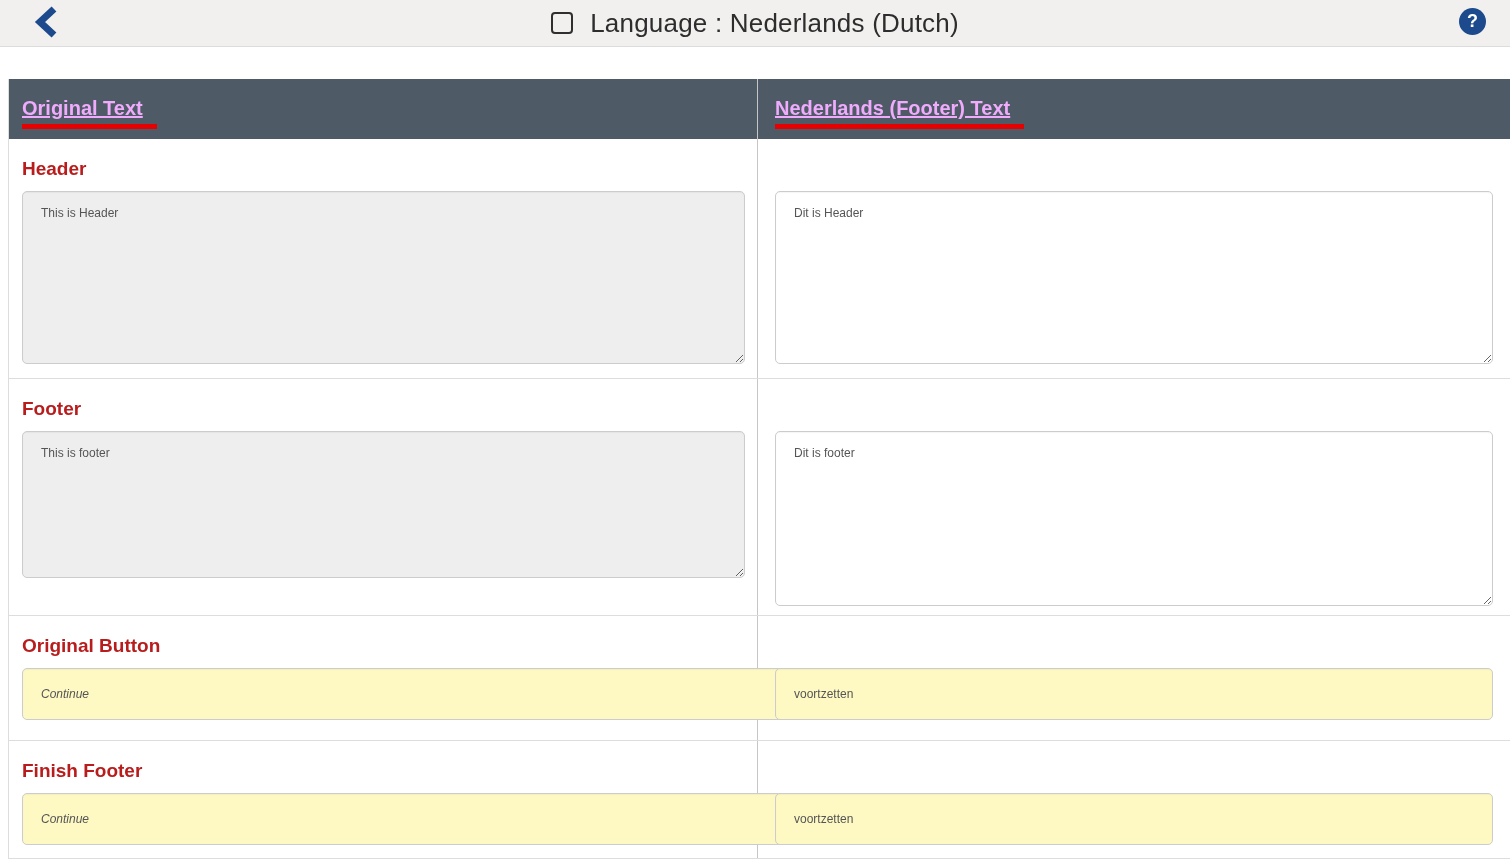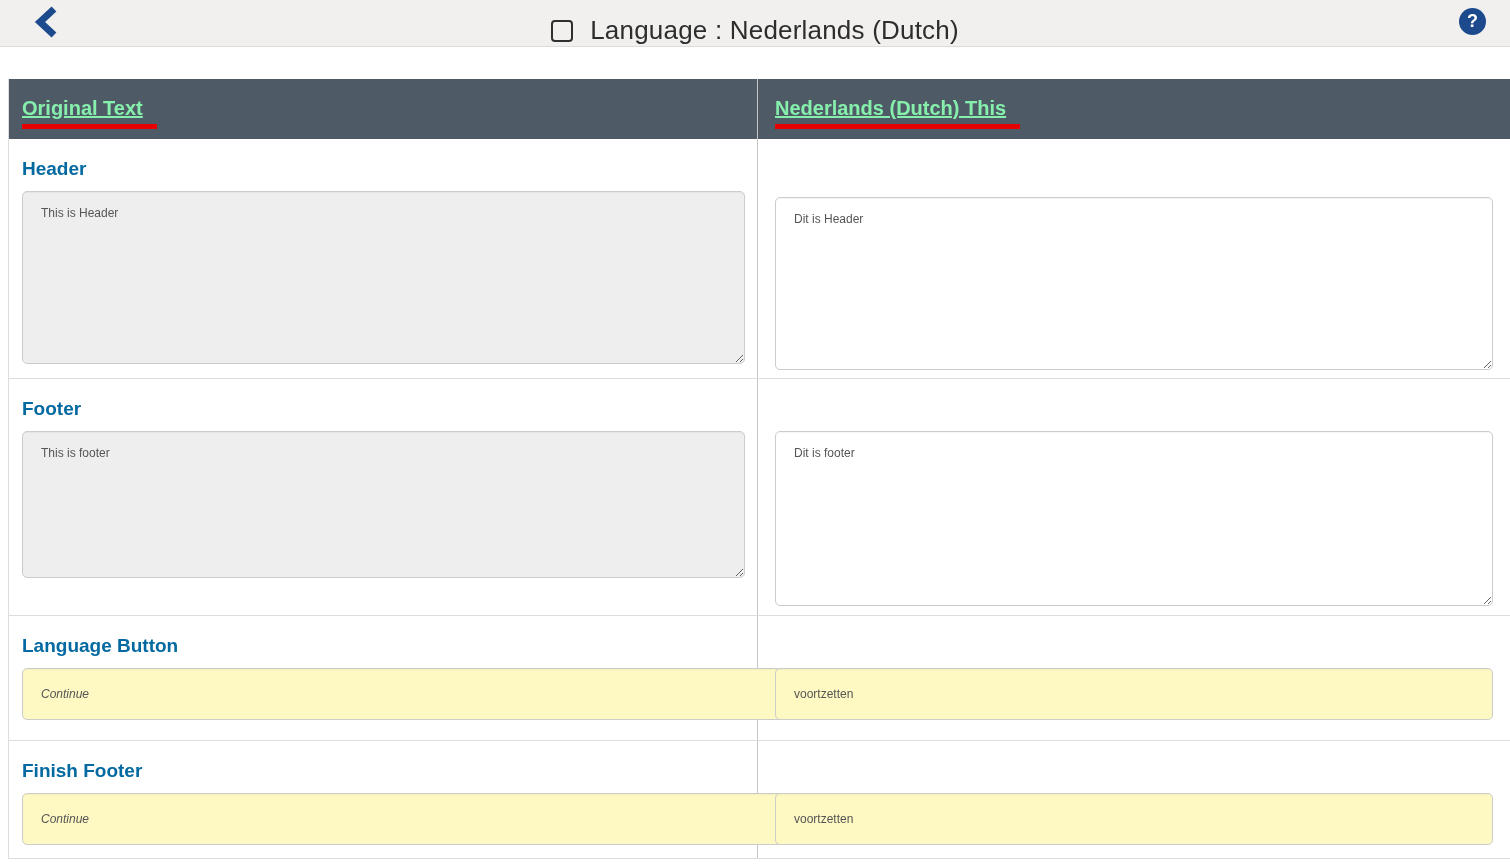--- a/index.html
+++ b/index.html
@@ -3,21 +3,21 @@
 <meta charset="utf-8">
 <style>
   * { margin: 0; padding: 0; box-sizing: border-box; }
   html, body { width: 1510px; height: 868px; overflow: hidden; background: #fff;
     font-family: "Liberation Sans", "DejaVu Sans", sans-serif; }
 
   
   .topbar {
     position: relative; height: 47px; background: #f1f0ef;
     border-bottom: 1px solid #dcdcdc;
-    display: flex; align-items: flex-end; justify-content: center;
+    display: flex; align-items: center; justify-content: center;
   }
   .back-btn {
     position: absolute; left: 28px; top: 4px; width: 36px; height: 38px;
     cursor: pointer; display: flex; align-items: center; justify-content: center;
     background: none; border: none;
   }
   .title-group { display: flex; align-items: center; gap: 17px; }
   .title-checkbox {
     width: 22px; height: 22px; border: 2px solid #2f2f2f; border-radius: 4px;
     background: transparent; cursor: pointer; flex: 0 0 auto;
@@ -34,49 +34,49 @@
   .xtable {
     margin: 32px 0 0 8px; width: 1502px;
     border-left: 1px solid #ddd;
   }
   .thead { display: flex; height: 60px; background: #4e5b67; }
   .trow  { display: flex; border-bottom: 1px solid #ddd; background: #fff; }
   .cell-left  { width: 749px; flex: 0 0 749px; border-right: 1px solid #c6c6c6; padding: 16px 0 0 13px; }
   .cell-right { flex: 1 1 auto; padding: 0 0 0 17px; }
 
   .th-label {
-    display: inline-block; color: #86efac; font-size: 20px; font-weight: bold;
+    display: inline-block; color: #f0abfc; font-size: 20px; font-weight: bold;
     text-decoration: underline; padding: 0 14px 4px 0;
     border-bottom: 5px solid #e60000;
   }
   .thead .cell-left, .thead .cell-right { padding-top: 18px; }
 
   .row-tall   { height: 240px; }
   .row-tall-2 { height: 237px; }
   .row-short  { height: 125px; }
   .row-short-2{ height: 118px; }
 
   .field-label {
-    font-size: 19px; font-weight: bold; color: #0369a1;
+    font-size: 19px; font-weight: bold; color: #b91c1c;
     line-height: 28px; margin-bottom: 8px;
   }
   .pad-ta  { padding-top: 52px; }   
   .pad-in  { padding-top: 52px; }
 
   textarea, input[type="text"] {
     font-family: "Liberation Sans", "DejaVu Sans", sans-serif;
     font-size: 12px; color: #555;
     border: 1px solid #ccc; border-radius: 5px;
     padding: 14px 18px; outline: none;
     box-shadow: inset 0 1px 1px rgba(0,0,0,0.04);
   }
   textarea { resize: both; }
   .ta-left   { width: 723px; height: 173px; background: #eee; }
   .ta-left-2 { width: 723px; height: 147px; background: #eee; }
-  .ta-right   { width: 718px; height: 173px; background: #fff; margin-top: 6px; }
+  .ta-right   { width: 718px; height: 173px; background: #fff; }
   .ta-right-2 { width: 718px; height: 175px; background: #fff; }
   .in-left  { width: 859px; height: 52px; background: #fef9c3; font-style: italic; }
   .in-right { width: 718px; height: 52px; background: #fef9c3; }
   .focused {
     border-color: #66afe9;
     box-shadow: inset 0 1px 1px rgba(0,0,0,0.075), 0 0 8px rgba(102,175,233,0.6);
   }
 </style>
 </head>
 <body>
@@ -98,21 +98,21 @@
   <button class="help-btn">?</button>
 </div>
 
 <div class="xtable">
 
   <div class="thead">
     <div class="cell-left">
       <span class="th-label">Original Text</span>
     </div>
     <div class="cell-right">
-      <span class="th-label">Nederlands (Dutch) This</span>
+      <span class="th-label">Nederlands (Footer) Text</span>
     </div>
   </div>
 
   <div class="trow row-tall">
     <div class="cell-left">
       <div class="field-label">Header</div>
       <textarea class="ta-left" disabled="" style="">This is Header</textarea>
     </div>
     <div class="cell-right pad-ta">
       <textarea class="ta-right" style="">Dit is Header</textarea>
@@ -124,21 +124,21 @@
       <div class="field-label">Footer</div>
       <textarea class="ta-left-2" disabled="" style="">This is footer</textarea>
     </div>
     <div class="cell-right pad-ta">
       <textarea class="ta-right-2" style="">Dit is footer</textarea>
     </div>
   </div>
 
   <div class="trow row-short">
     <div class="cell-left">
-      <div class="field-label">Language Button</div>
+      <div class="field-label">Original Button</div>
       <input type="text" class="in-left" disabled="" value="Continue" style="">
     </div>
     <div class="cell-right pad-in">
       <input type="text" class="in-right focused" value="voortzetten" style="">
     </div>
   </div>
 
   <div class="trow row-short-2">
     <div class="cell-left">
       <div class="field-label">Finish Footer</div>

